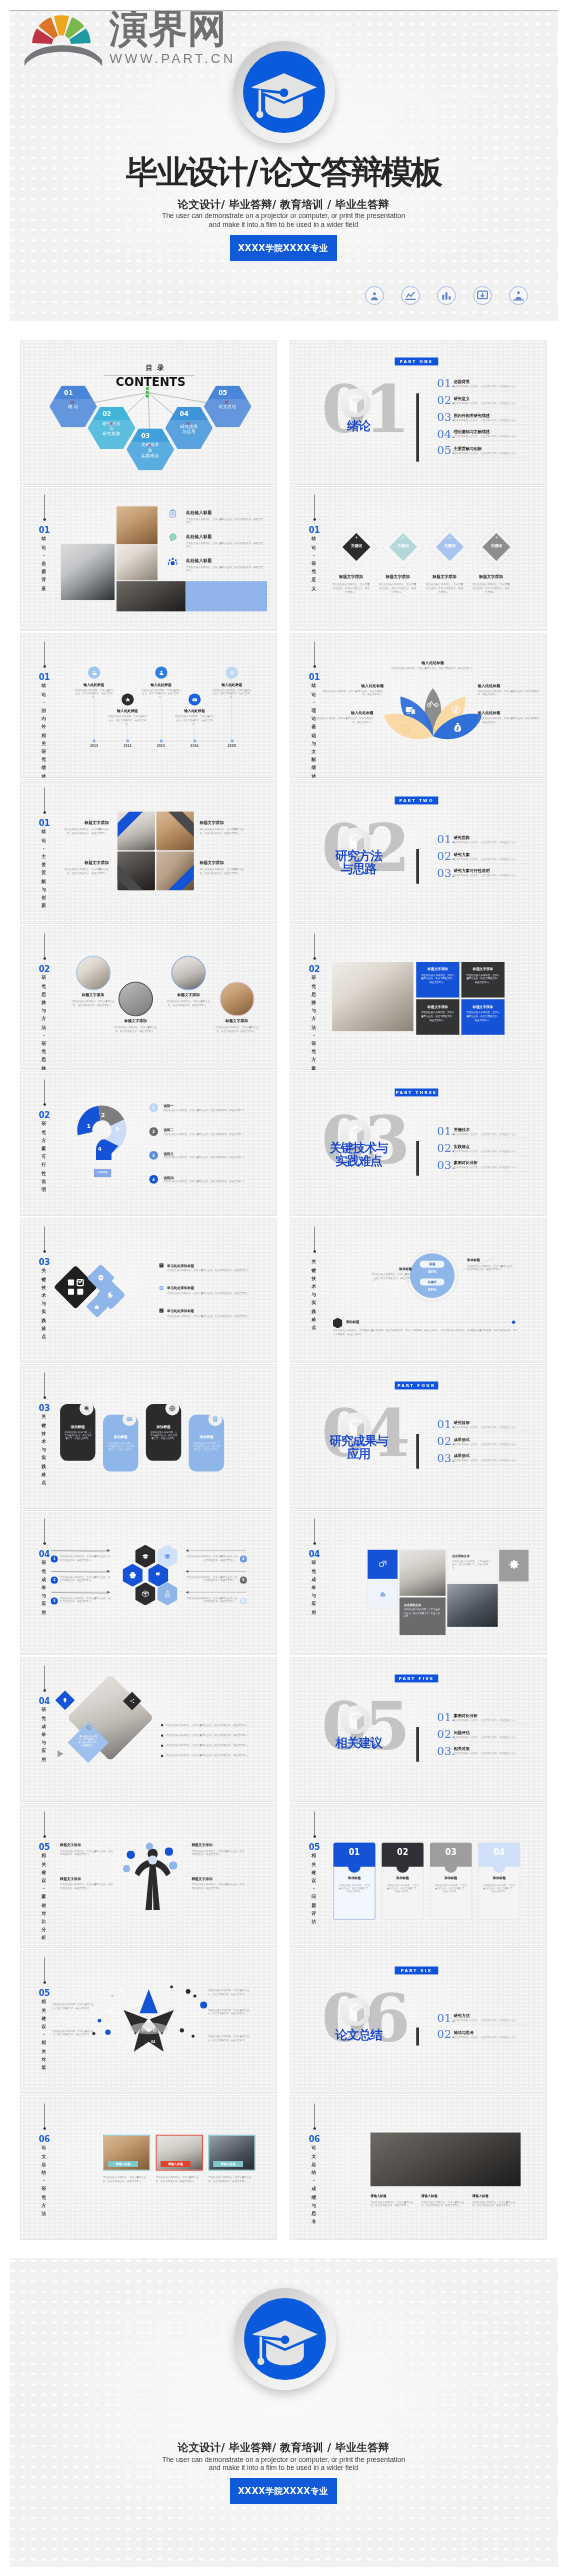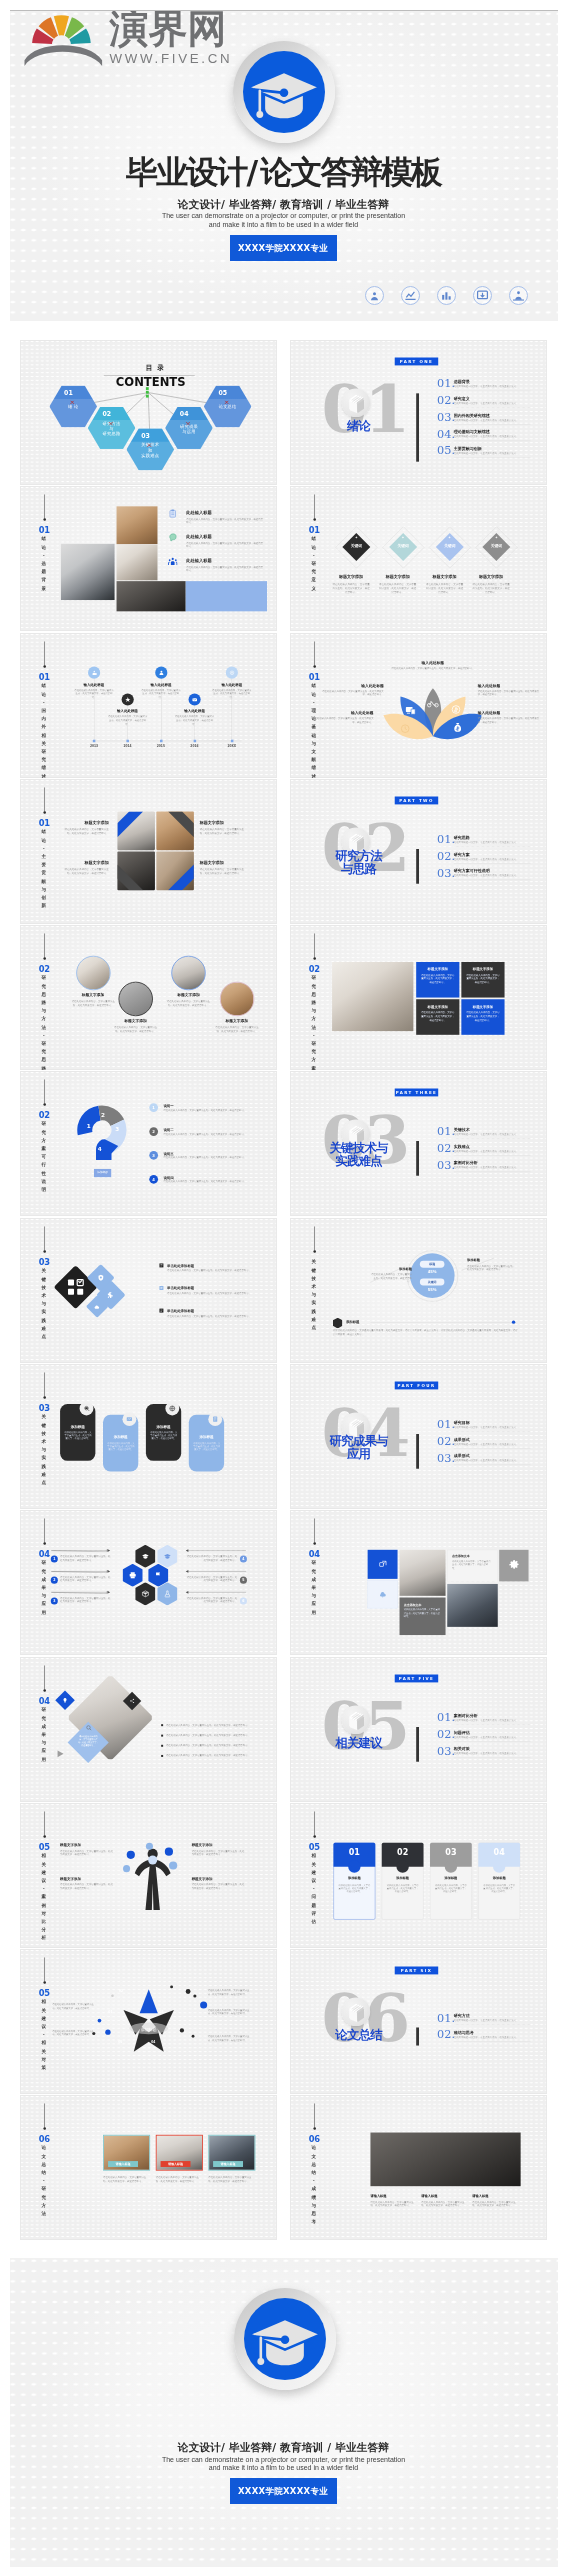--- a/index.html
+++ b/index.html
@@ -104,21 +104,21 @@
 <div class="logo-fan"><svg width="95" height="53" viewBox="0 0 100 56" style="overflow:visible;">
             <path d="M2.04 33.88 A31.0 31.0 0 0 1 7.00 18.62 L24.61 30.05 A10.0 10.0 0 0 0 23.01 34.98 Z" fill="#c03245"></path>
             <path d="M8.91 15.99 A31.0 31.0 0 0 1 21.89 6.56 L29.42 26.16 A10.0 10.0 0 0 0 25.23 29.21 Z" fill="#dd7526"></path>
             <path d="M24.98 5.56 A31.0 31.0 0 0 1 41.02 5.56 L35.59 25.84 A10.0 10.0 0 0 0 30.41 25.84 Z" fill="#efa61f"></path>
             <path d="M44.11 6.56 A31.0 31.0 0 0 1 57.09 15.99 L40.77 29.21 A10.0 10.0 0 0 0 36.58 26.16 Z" fill="#79b84a"></path>
             <path d="M59.00 18.62 A31.0 31.0 0 0 1 63.96 33.88 L42.99 34.98 A10.0 10.0 0 0 0 41.39 30.05 Z" fill="#1f9aa2"></path>
             <path d="M-6 52 C6 31 62 31 76 52 L76 58 C62 38 6 38 -6 58 Z" fill="#76777a"></path>
           </svg></div>
 <div class="logo-text">
 <div class="logo-cn" style="font-family:'DejaVu Sans',sans-serif;font-weight:bold;font-size:39px;line-height:40px;color:#6f7072;letter-spacing:0px;">演界网</div>
-<div class="logo-url">WWW.FIVE.CN</div>
+<div class="logo-url">WWW.PART.CN</div>
 </div>
       </div>
 <div class="capwrap" style="left:223px;top:30px;">
         <div class="inner">
           <svg width="82" height="82" viewBox="0 0 100 100" style="position:absolute;left:0;top:0;">
             <path d="M50 27 L92 45 L50 63 L8 45 Z" fill="#e3e3e3"></path>
             <path d="M27 51 L27 70 C27 77 37 82 50 82 C63 82 73 77 73 70 L73 51 L50 61 Z" fill="#e3e3e3"></path>
             <path d="M8 45 L50 63 L92 45" fill="none" stroke="#0a5bdc" stroke-width="3.2" stroke-linejoin="round" stroke-linecap="round"></path>
             <path d="M14 47 L50 51" fill="none" stroke="#0a5bdc" stroke-width="3.4" stroke-linecap="round"></path>
             <circle cx="50" cy="51" r="5.2" fill="#0a5bdc"></circle>

